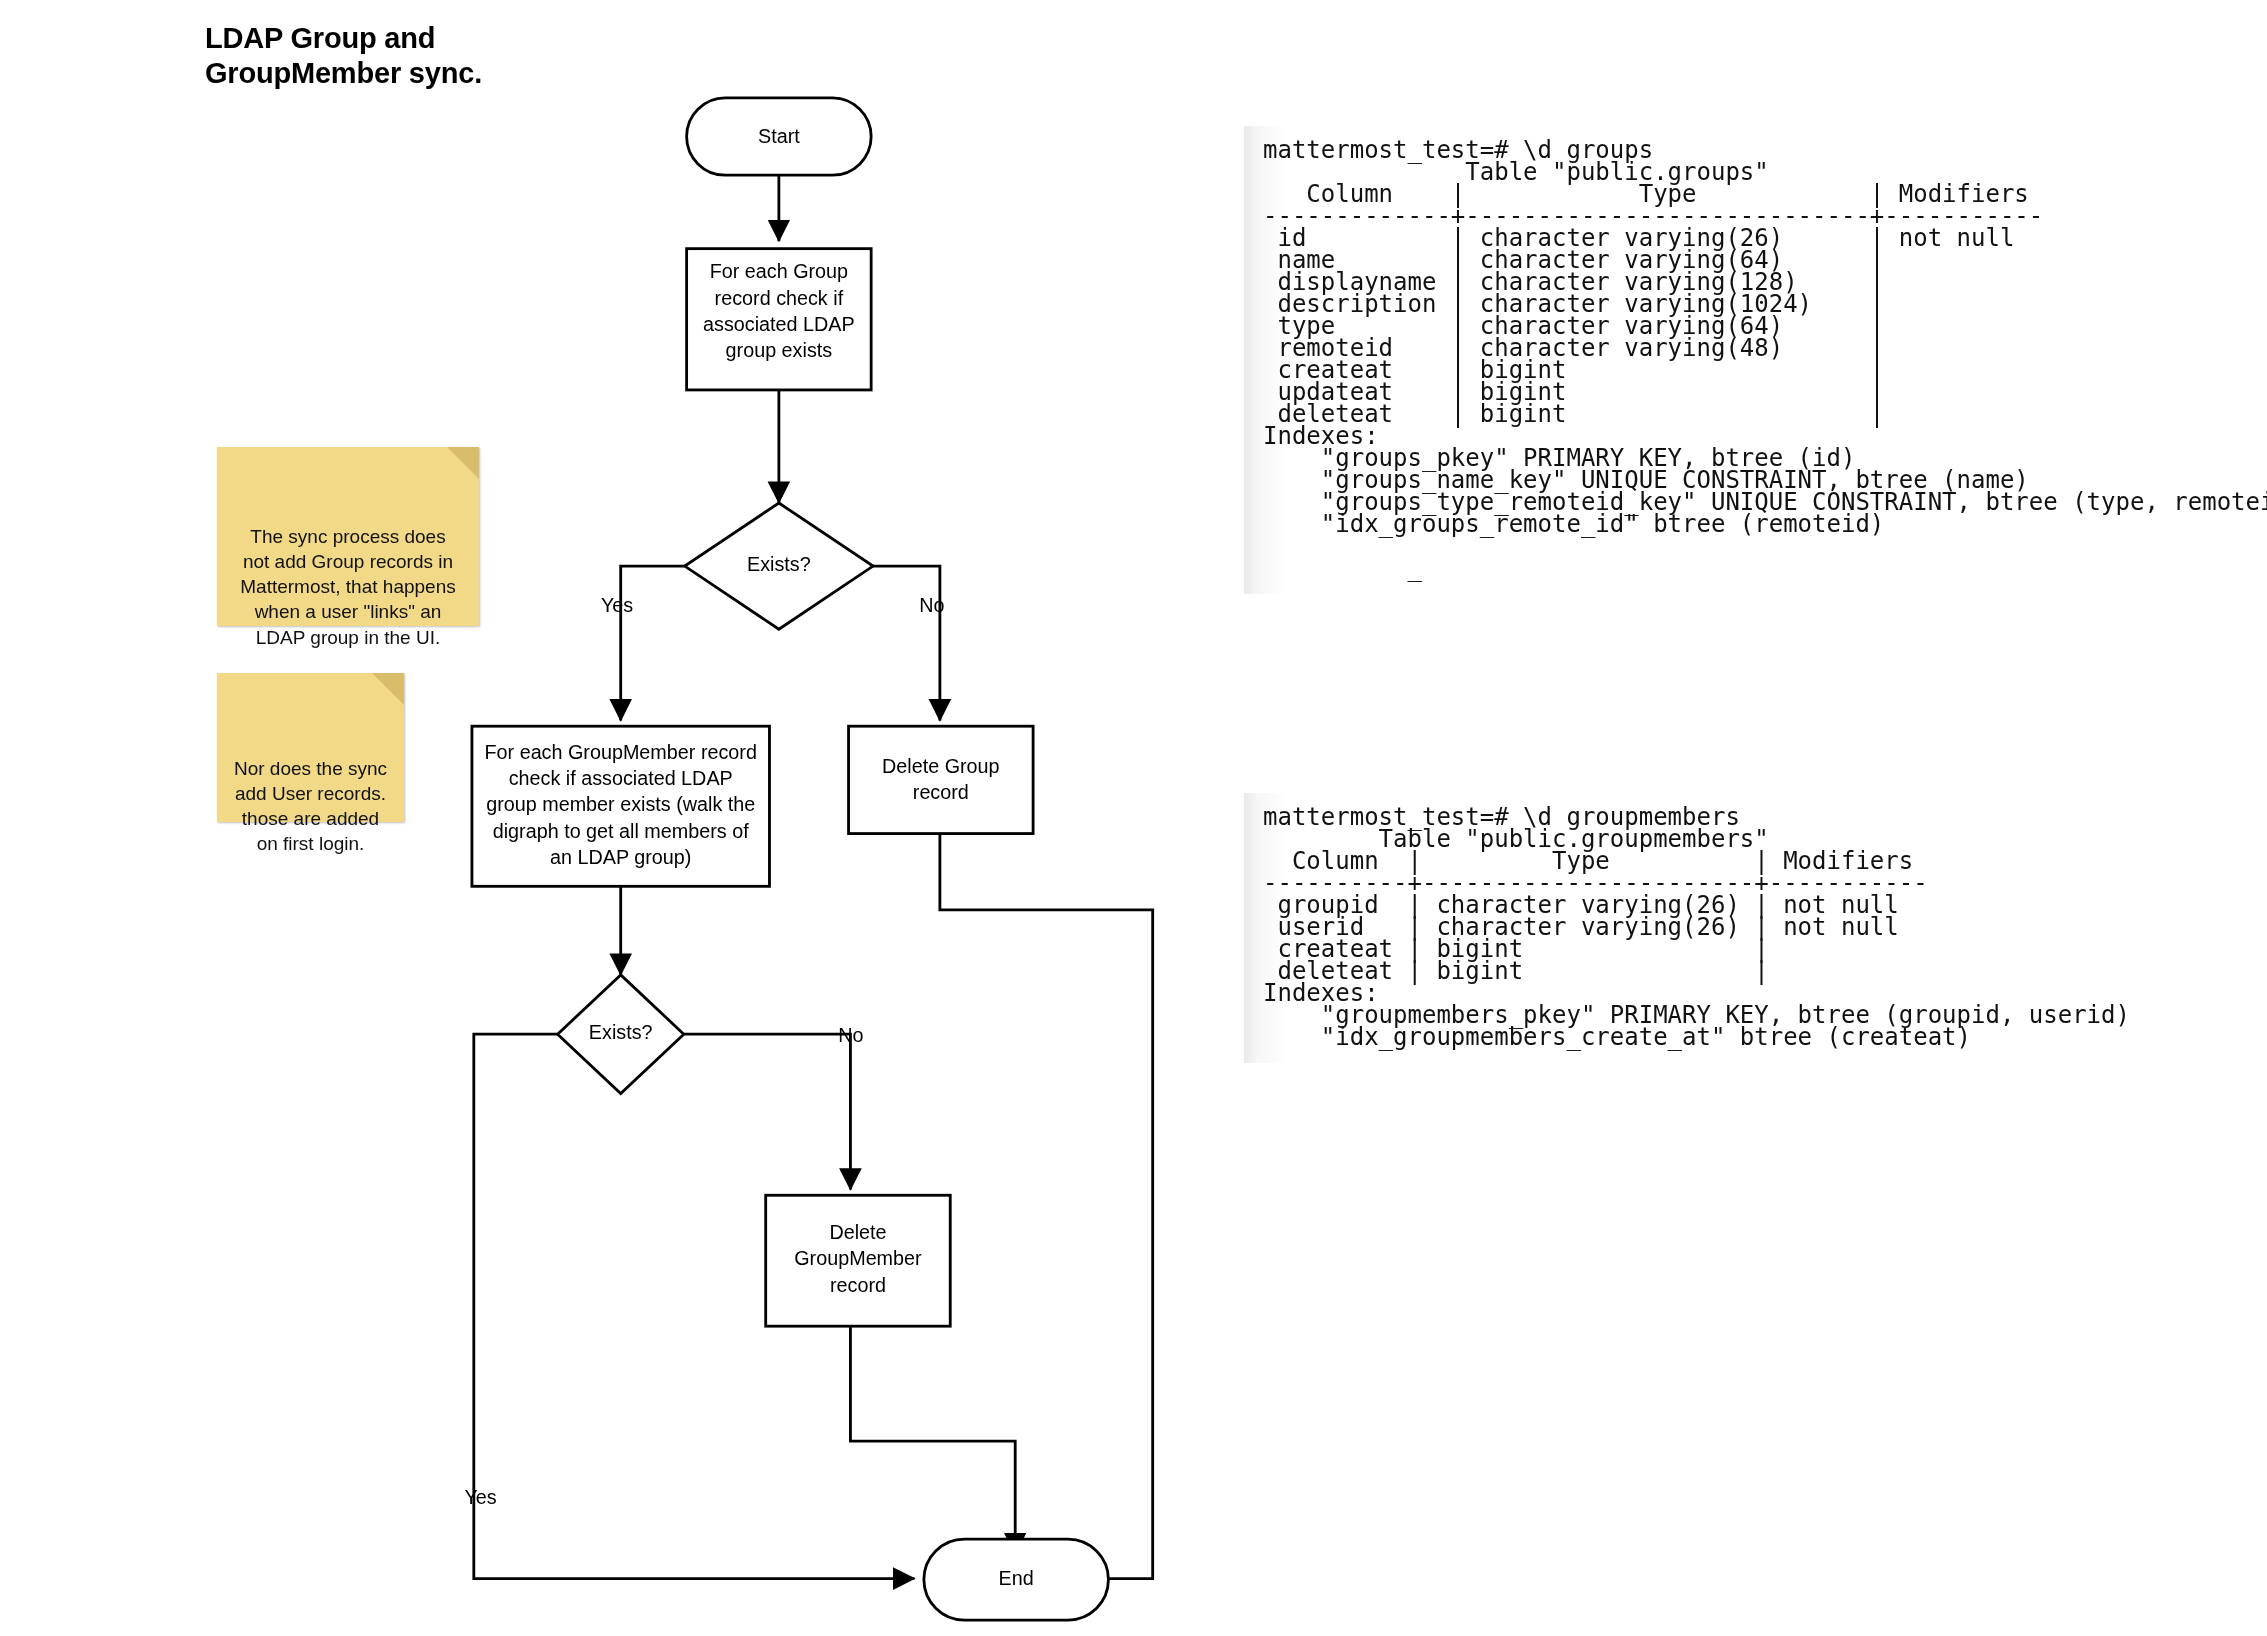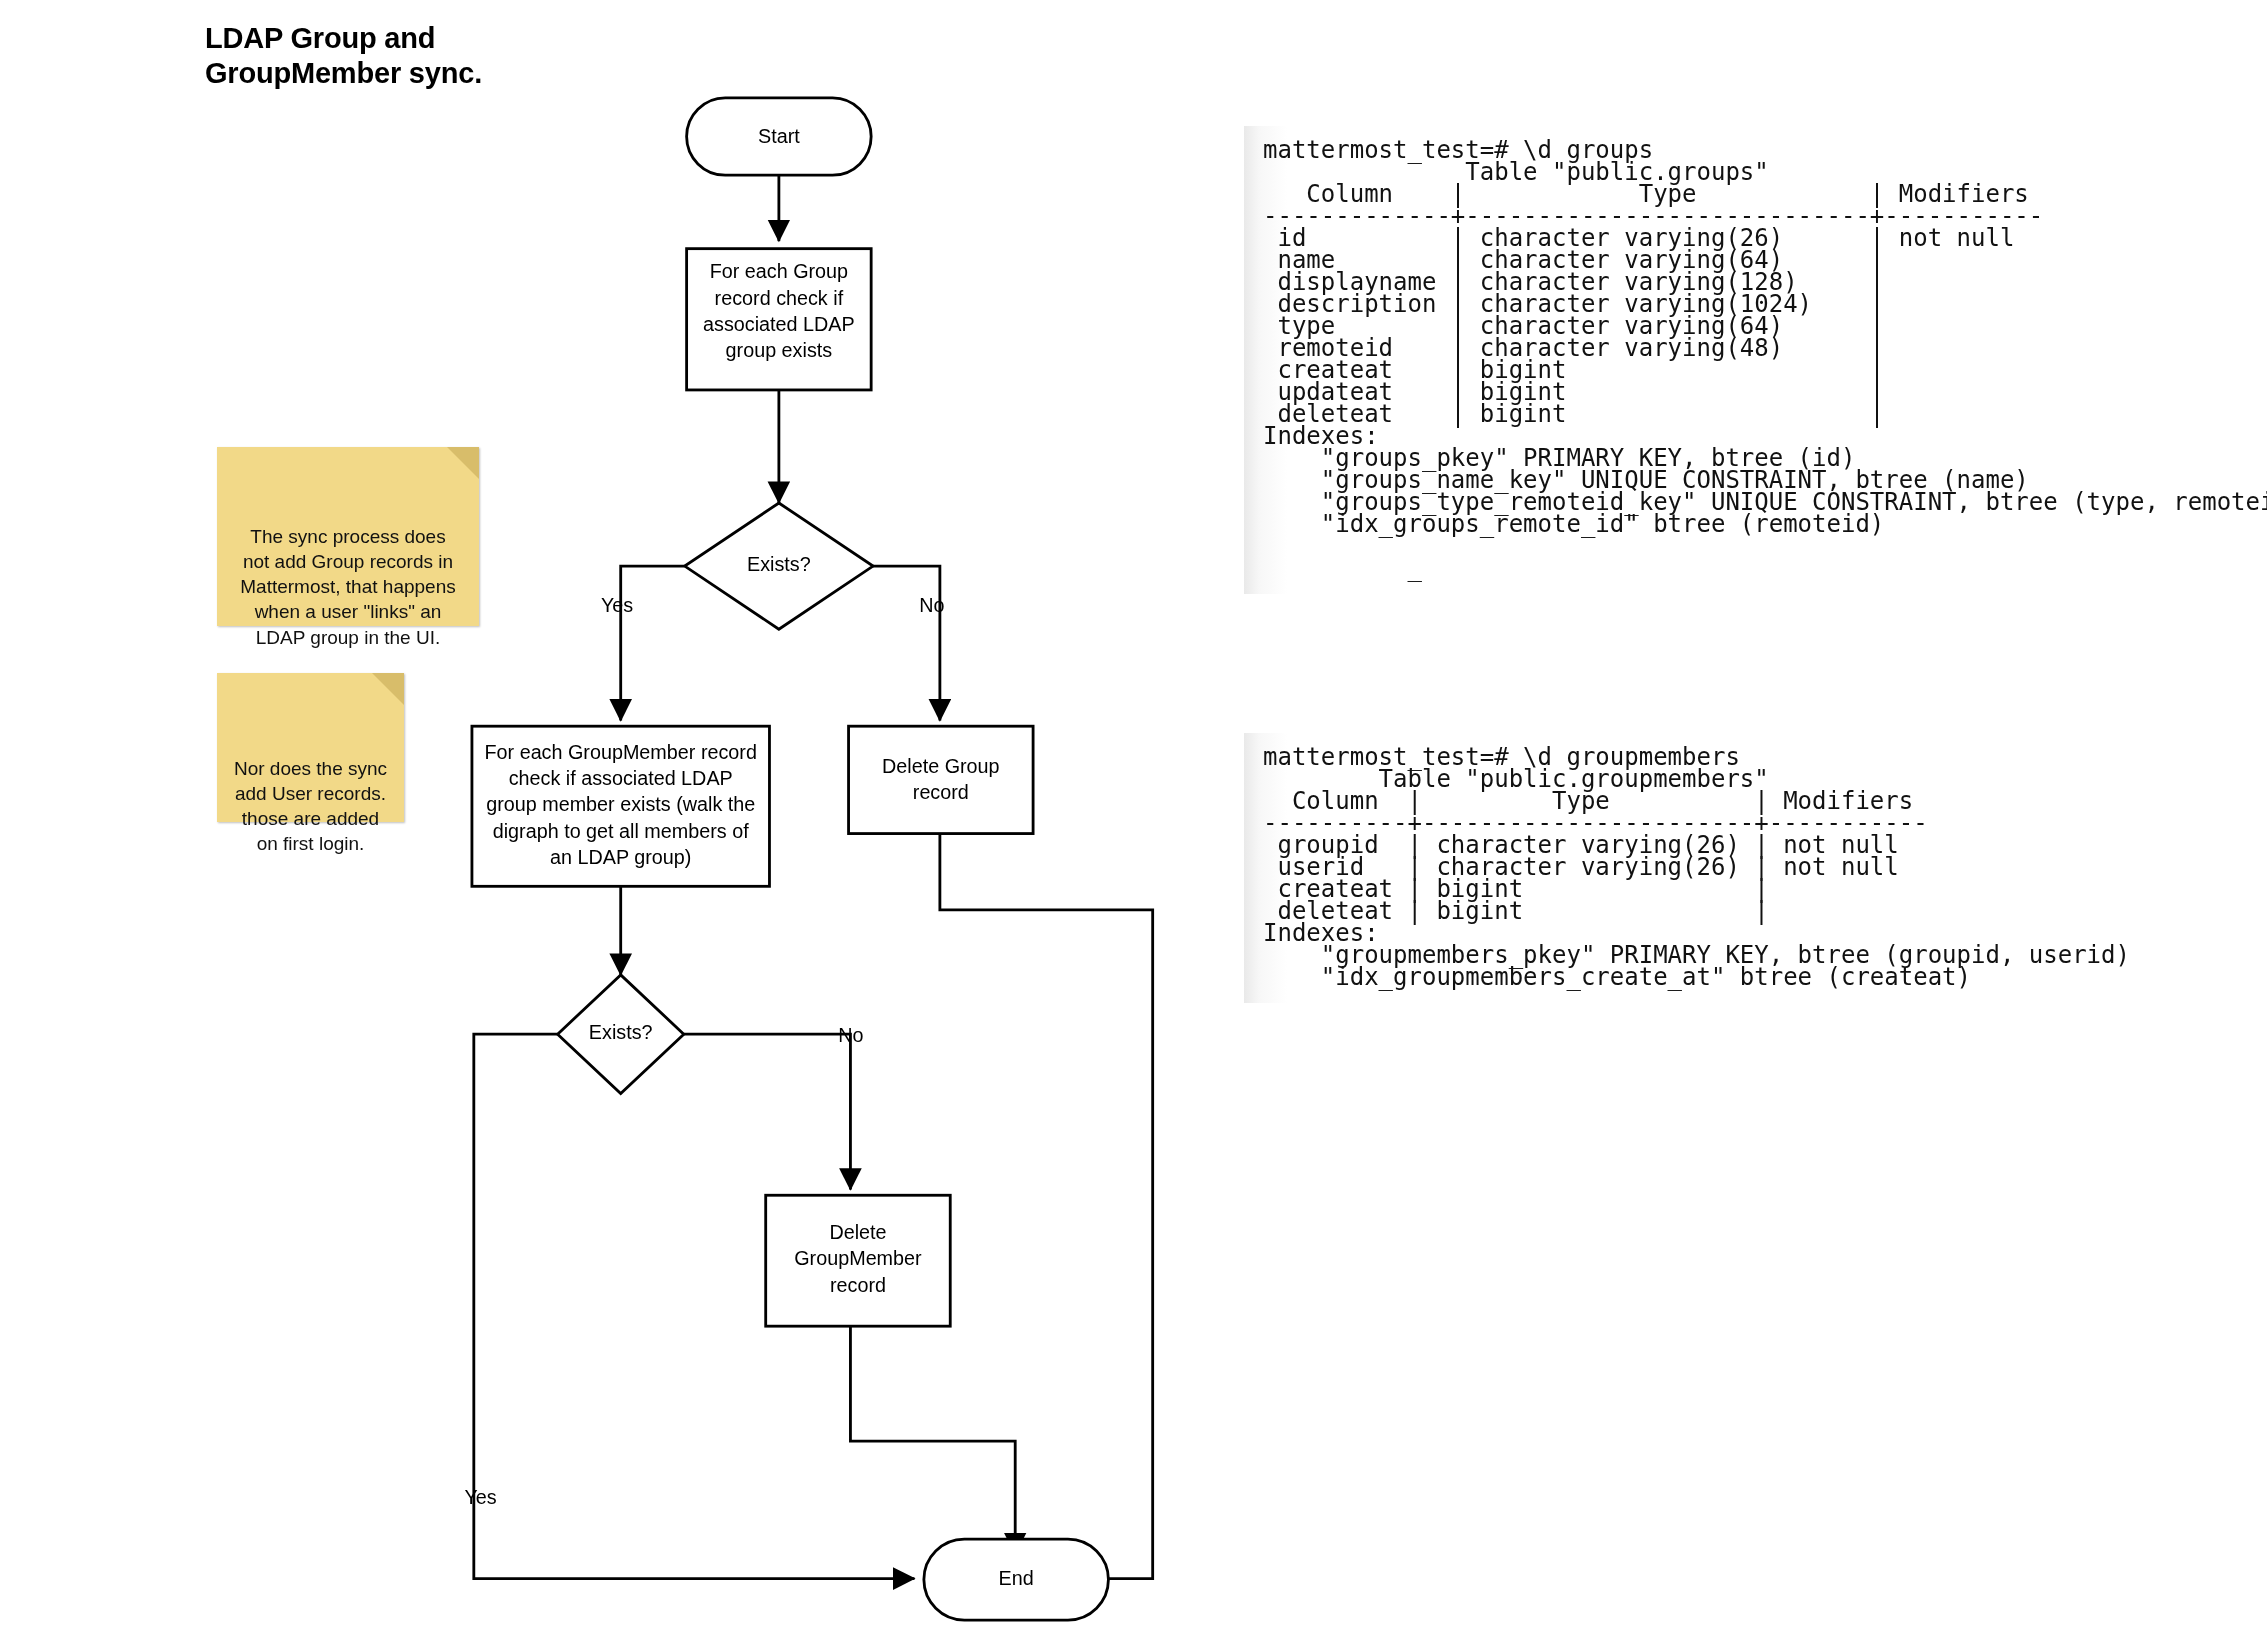--- a/index.html
+++ b/index.html
@@ -89,21 +89,21 @@
     font-family: "DejaVu Sans Mono", monospace;
     font-size: 24px;
     line-height: 22px;
     color: #111111;
     white-space: pre;
     background: linear-gradient(to right, #e9e9e9 0px, #f7f7f7 15px, #ffffff 43px, #ffffff 100%);
     padding: 13px 19px 15px 19px;
     letter-spacing: 0px;
   }
   #term-groups { left: 1224px; top: 102px; width: 1008px; }
-  #term-groupmembers { left: 1224px; top: 709px; width: 951px; }
+  #term-groupmembers { left: 1224px; top: 769px; width: 951px; }
 </style>
 </head>
 <body>
 
 <div id="page">
 
   <div id="doc-title">LDAP Group and
 GroupMember sync.</div>
 
   <svg id="flow-svg" viewBox="0 0 1300 1738" preserveAspectRatio="none">

